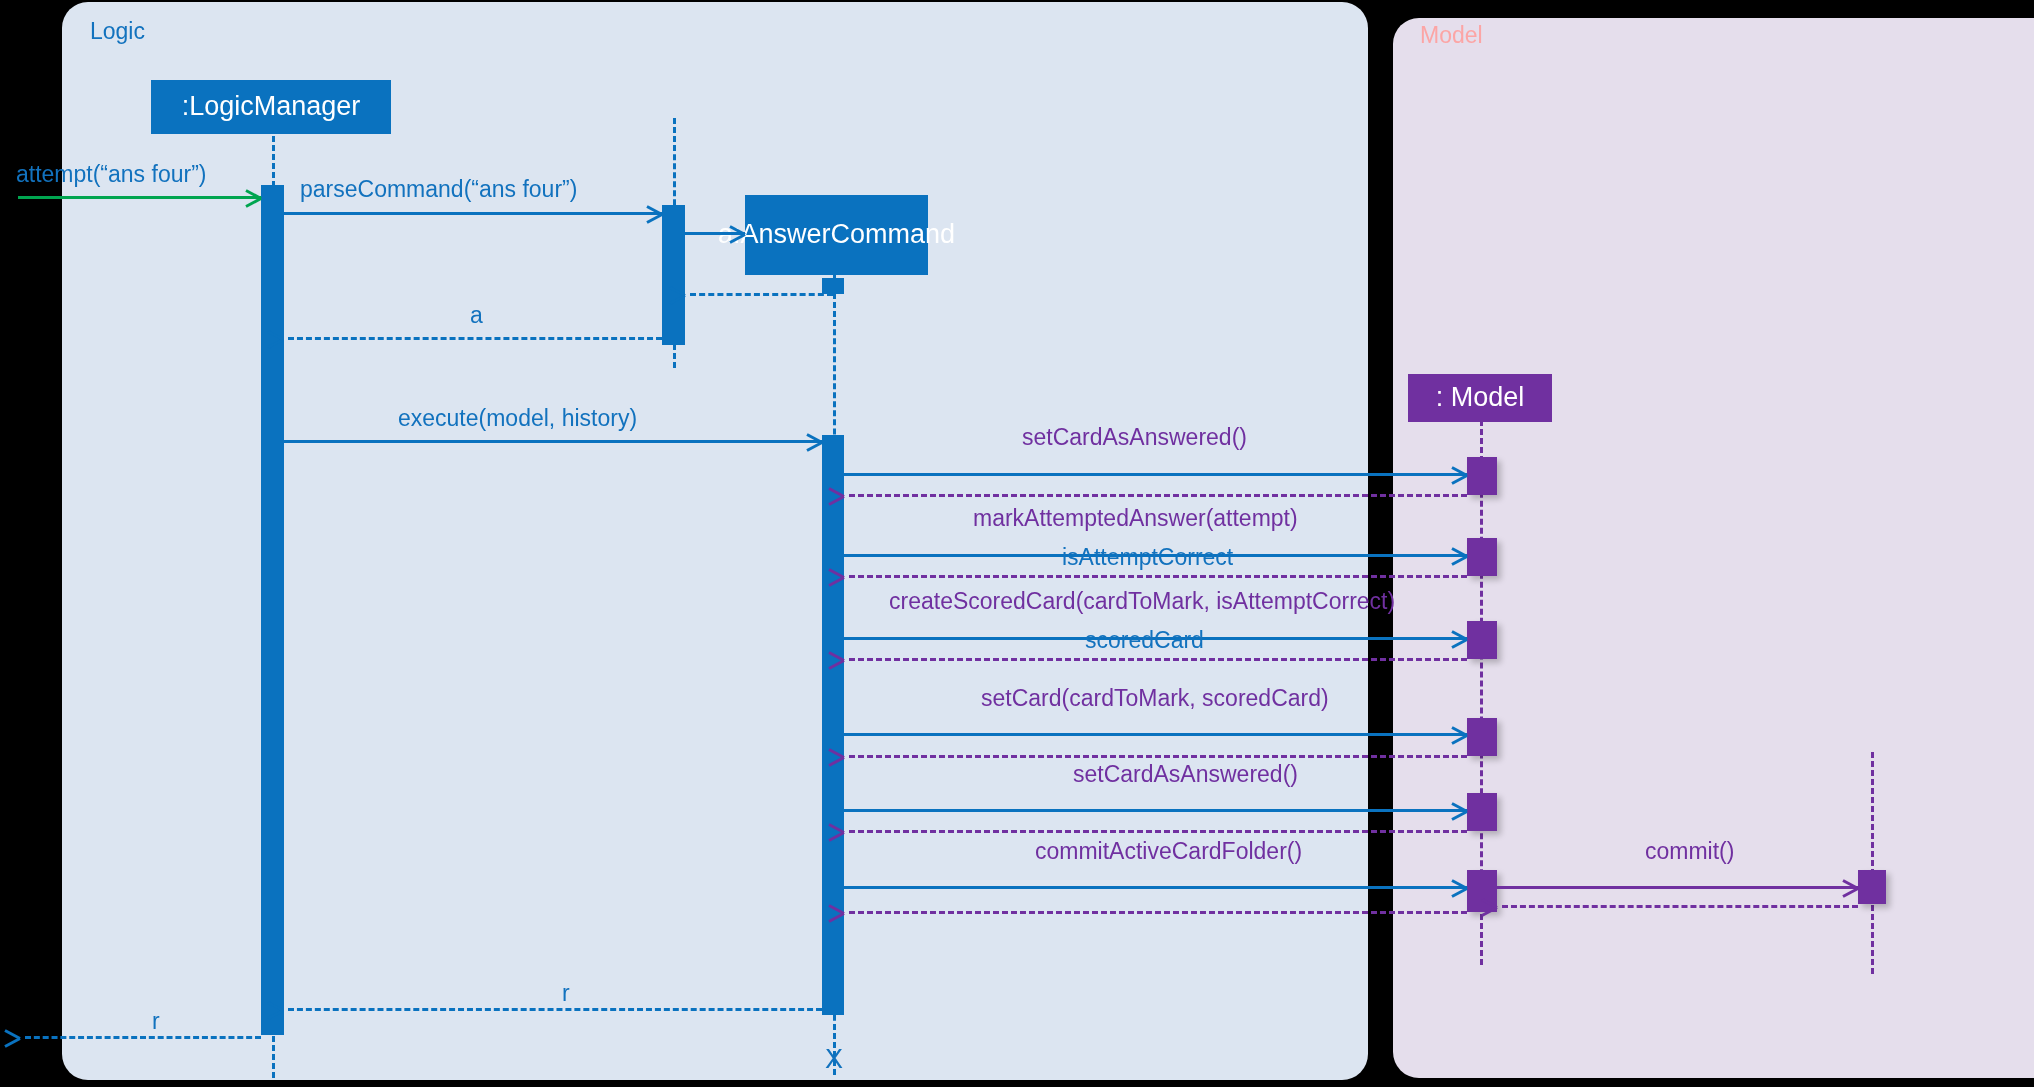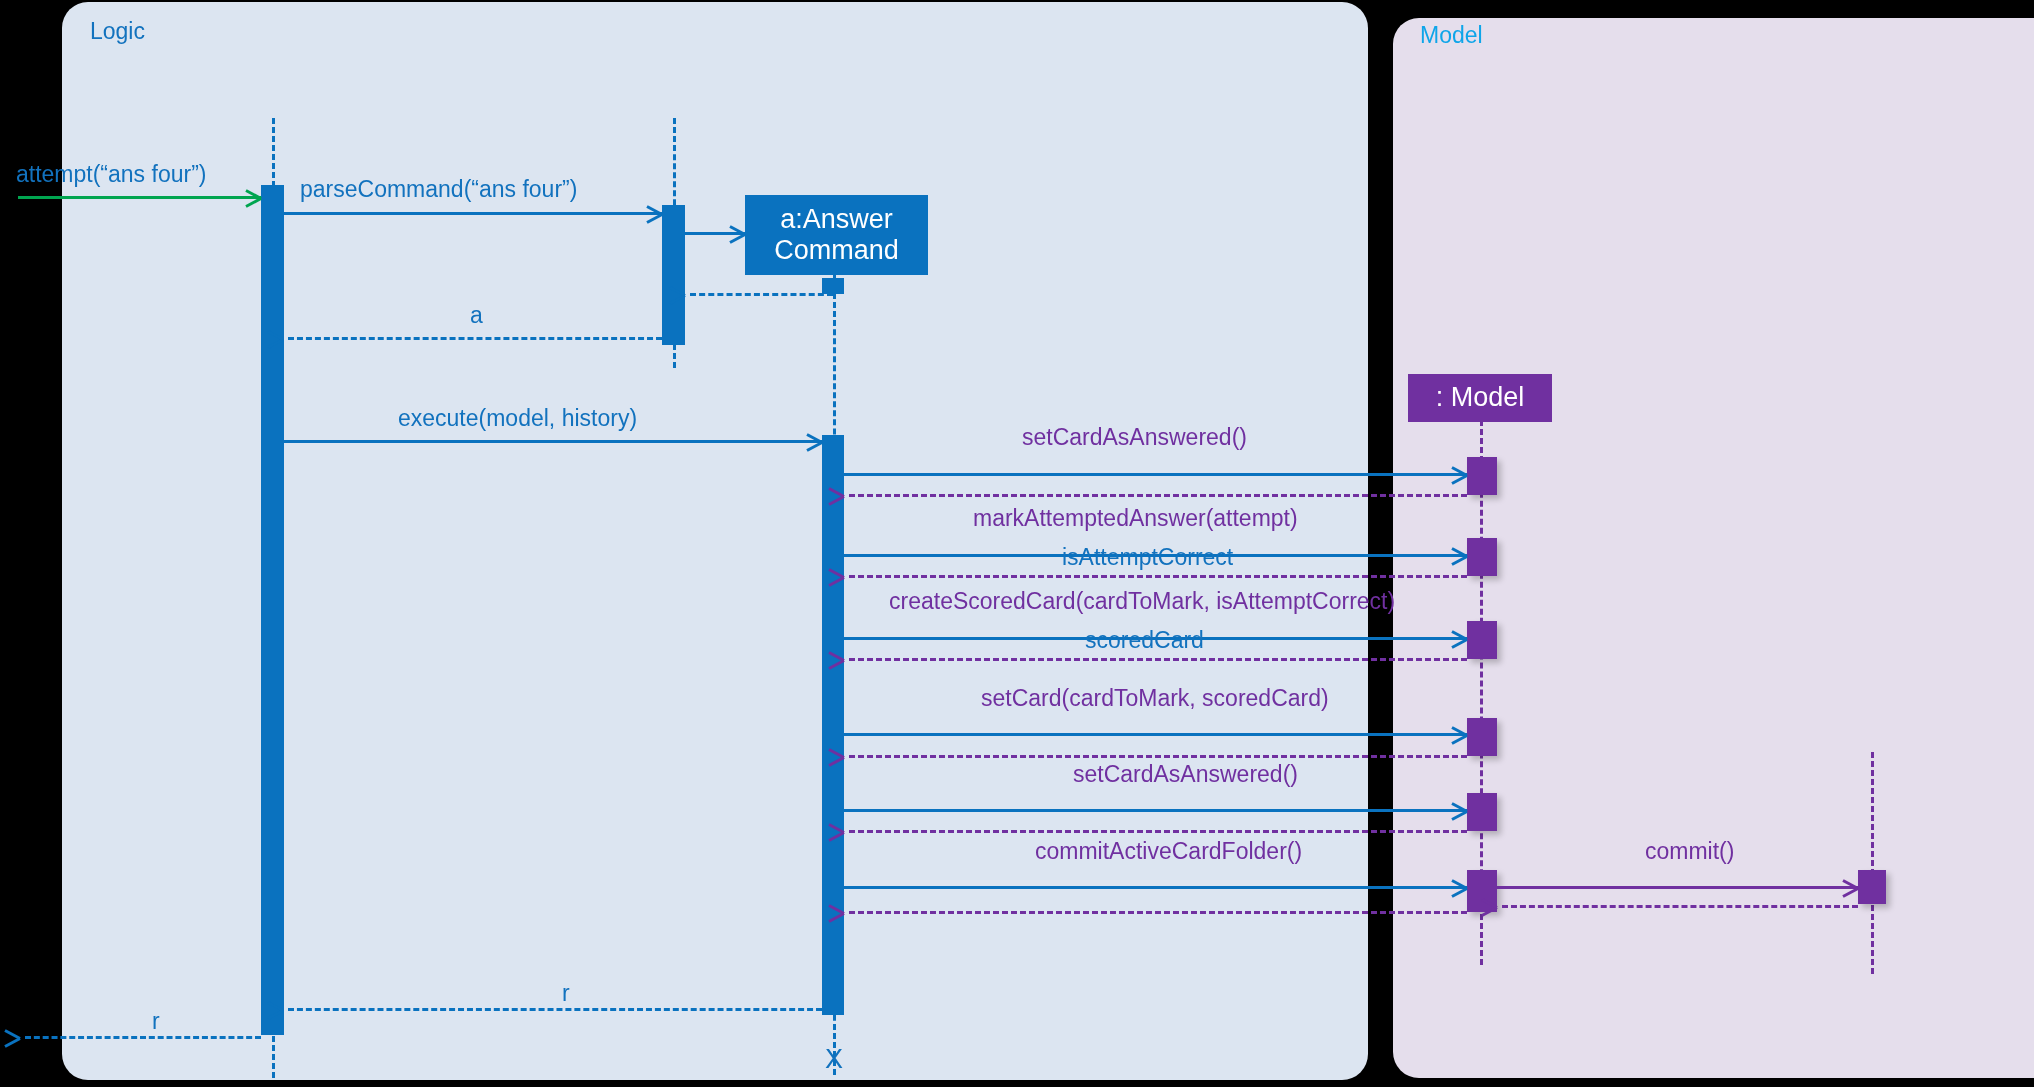--- a/index.html
+++ b/index.html
@@ -24,21 +24,21 @@
   .panel-title {
     position: absolute;
     font-weight: normal;
     font-size: 23px;
     letter-spacing: 0px;
   }
 
   #logic-panel   { left: 62px;   top: 2px;  width: 1306px; height: 1078px; background: #DCE5F1; }
   #model-panel   { left: 1393px; top: 18px; width: 700px;  height: 1060px; background: #E5DEEC; }
   #logic-title   { left: 90px;   top: 18px;  color: #1272BE; }
-  #model-title   { left: 1420px; top: 22px;  color: #0ea5e9; }
+  #model-title   { left: 1420px; top: 22px;  color: #fca5a5; }
 
   
   .actor-box {
     position: absolute;
     color: #FFFFFF;
     display: flex;
     align-items: center;
     justify-content: center;
     text-align: center;
     font-size: 27px;
@@ -142,23 +142,26 @@
   <div class="activation act-blue" style="left:822px;  top:435px; width:22px;  height:580px;"></div>
 
   <div class="activation act-purple" style="left:1467px; top:457px; width:30px; height:38px;"></div>
   <div class="activation act-purple" style="left:1467px; top:538px; width:30px; height:38px;"></div>
   <div class="activation act-purple" style="left:1467px; top:621px; width:30px; height:38px;"></div>
   <div class="activation act-purple" style="left:1467px; top:718px; width:30px; height:38px;"></div>
   <div class="activation act-purple" style="left:1467px; top:793px; width:30px; height:38px;"></div>
   <div class="activation act-purple" style="left:1467px; top:870px; width:30px; height:42px;"></div>
   <div class="activation act-purple" style="left:1858px; top:870px; width:28px; height:34px;"></div>
 
-
-
-  <div class="actor-box actor-blue" style="left:745px; top:195px; width:183px; height:80px; flex-direction:column;">
+  <div class="actor-box actor-blue" style="left:151px; top:80px; width:240px; height:54px;">
+    <span>:LogicManager</span>
+  </div>
+
+
+  <div class="actor-box actor-blue" style="left:745px; top:195px; width:183px; height:80px; flex-direction:row;">
     <span>a:Answer</span>
     <span>Command</span>
   </div>
 
   <div class="actor-box actor-purple" style="left:1408px; top:374px; width:144px; height:48px;">
     <span>: Model</span>
   </div>
 
 
   <div class="msg-line solid c-green" style="left:18px; top:196px; width:243px;"></div>

